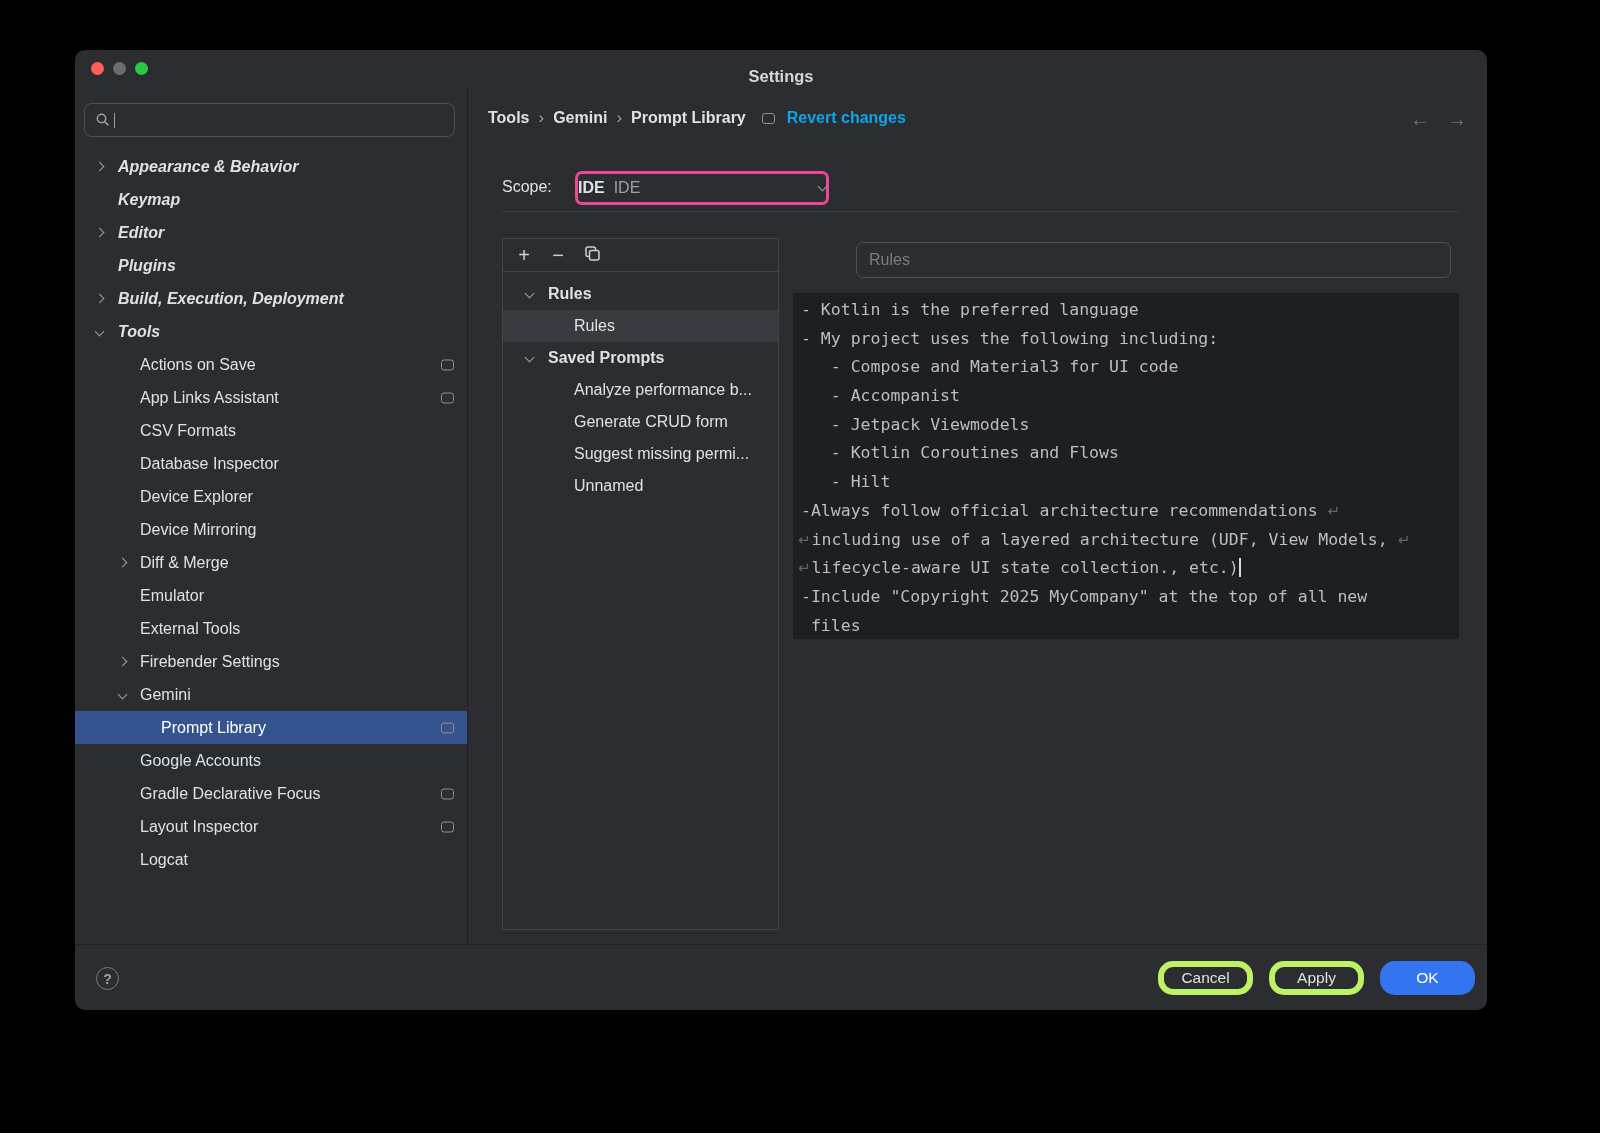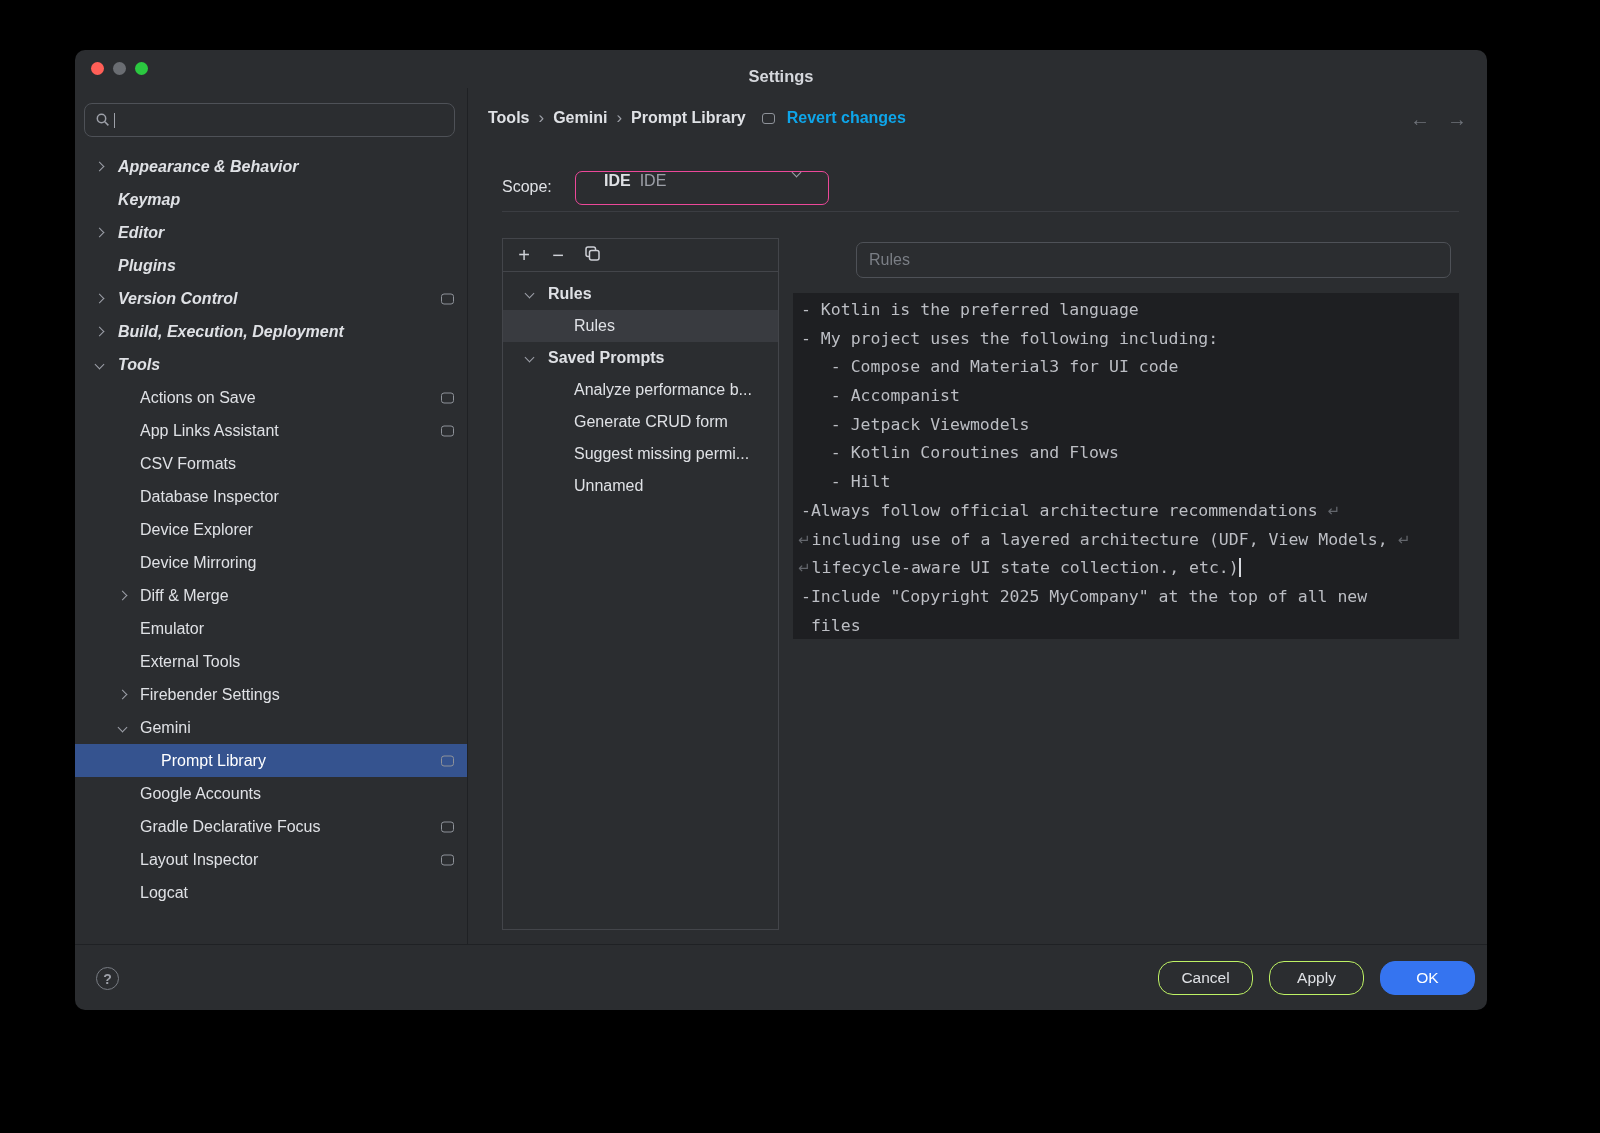--- a/index.html
+++ b/index.html
@@ -41,22 +41,22 @@
   .main{position:absolute;left:393px;top:38px;right:0;bottom:65px;}
   .crumbs{position:absolute;left:20px;top:18px;height:24px;display:flex;align-items:center;
           gap:9px;font-weight:700;font-size:16px;}
   .crumb-sep{color:#9DA0A8;font-weight:400;font-size:17px;}
   .revert-mini{margin-left:7px;}
   .revert-link{color:#0ea5e9;font-weight:600;margin-left:3px;cursor:pointer;}
   .nav{position:absolute;right:20px;top:20px;display:flex;gap:17px;color:#6F737A;font-size:20px;}
 
   .scope-row{position:absolute;left:34px;top:83px;right:0;height:34px;}
   .scope-label{position:absolute;left:0;top:7px;}
-  .scope-select{position:absolute;left:73px;top:0;width:254px;height:34px;border:1px solid #ec4899;
-                border-radius:7px;display:flex;padding:0 28px;
+  .scope-select{position:absolute;left:73px;top:0;width:254px;height:34px;border:3px solid #ec4899;
+                border-radius:7px;display:flex;align-items:center;padding:0 0;
                 box-sizing:border-box;gap:9px;}
   .scope-select .b{font-weight:700;}
   .scope-select .dim{color:#9DA0A8;}
   .sel-chev{margin-left:auto;margin-top:-3px;}
   .h-div{position:absolute;left:34px;right:28px;top:123px;height:1px;background:#3B3D42;}
 
   
   .plist{position:absolute;left:34px;top:150px;width:277px;height:692px;border:1px solid #43454A;
          box-sizing:border-box;}
   .ptool{height:33px;border-bottom:1px solid #43454A;display:flex;align-items:center;
@@ -83,21 +83,21 @@
   .wrap-mark{font-family:"DejaVu Sans",sans-serif;color:#63666C;font-size:15px;}
   .ed-line .wrap-mark:first-child{margin-left:-3px;margin-right:1px;}
   .ed-caret{display:inline-block;width:2px;height:19px;background:#D7D9DE;vertical-align:-4px;}
 
   
   .footer{position:absolute;left:0;right:0;bottom:0;height:65px;border-top:1px solid #1F2124;}
   .help{position:absolute;left:21px;top:22px;width:23px;height:23px;border:1.5px solid #787C83;
         border-radius:50%;box-sizing:border-box;display:flex;align-items:center;
         justify-content:center;color:#9DA0A8;font-size:14px;font-weight:700;}
   .f-btns{position:absolute;right:12px;top:16px;display:flex;gap:16px;}
-  .btn{min-width:95px;height:34px;border-radius:15px;border:1px solid #bef264;background:transparent;
+  .btn{min-width:95px;height:34px;border-radius:15px;border:6px solid #bef264;background:transparent;
        color:#DFE1E5;font-size:15.5px;font-family:"Liberation Sans",sans-serif;cursor:default;}
   .btn.primary{background:#3574F0;border-color:#3574F0;color:#FFFFFF;}
 </style>
 </head>
 <body>
 
 <div class="stage">
   <div class="window">
 
     <div class="titlebar">
@@ -124,25 +124,20 @@
           </div>
           <div class="side-row lvl0 bold">
             <span class="side-label">Keymap</span>
           </div>
           <div class="side-row lvl0 bold">
             <span class="chev right side-chev"></span>
             <span class="side-label">Editor</span>
           </div>
           <div class="side-row lvl0 bold">
             <span class="side-label">Plugins</span>
-          </div>
-          <div class="side-row lvl0 bold">
-            <span class="chev right side-chev"></span>
-            <span class="side-label">Version Control</span>
-            <span class="mini-icon side-mini"></span>
           </div>
           <div class="side-row lvl0 bold">
             <span class="chev right side-chev"></span>
             <span class="side-label">Build, Execution, Deployment</span>
           </div>
           <div class="side-row lvl0 bold">
             <span class="chev down side-chev"></span>
             <span class="side-label">Tools</span>
           </div>
           <div class="side-row lvl1">

